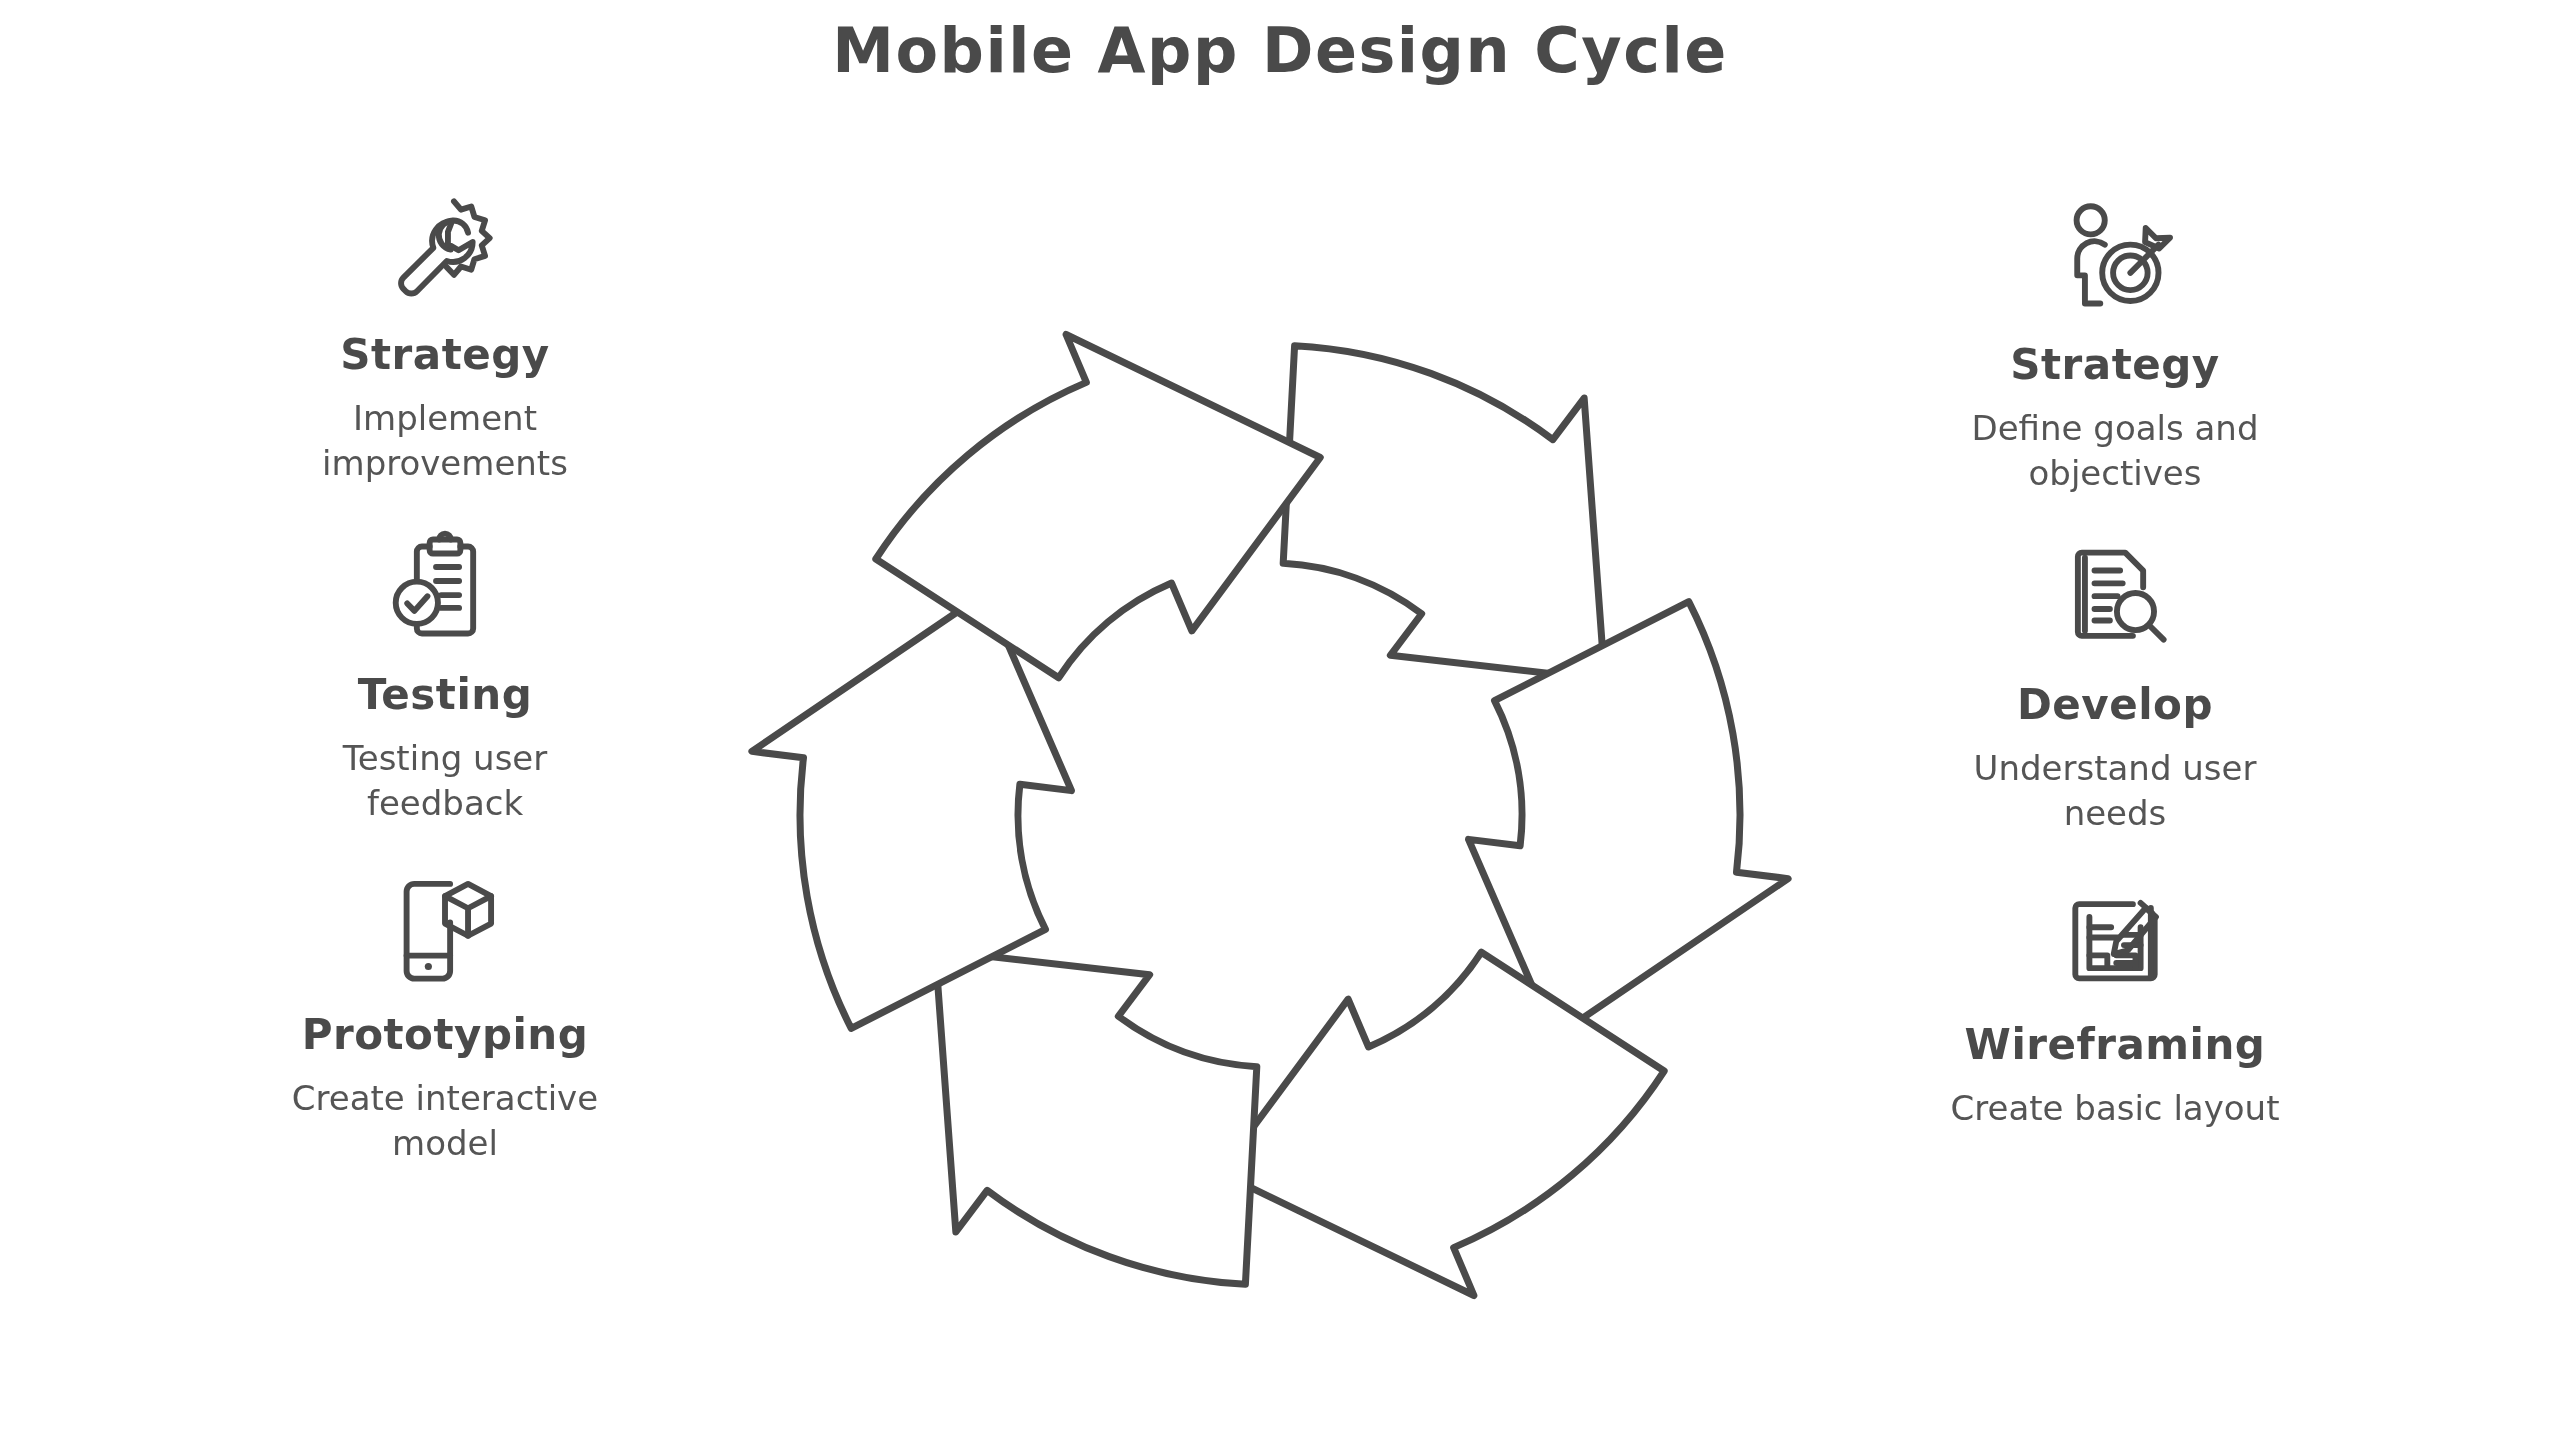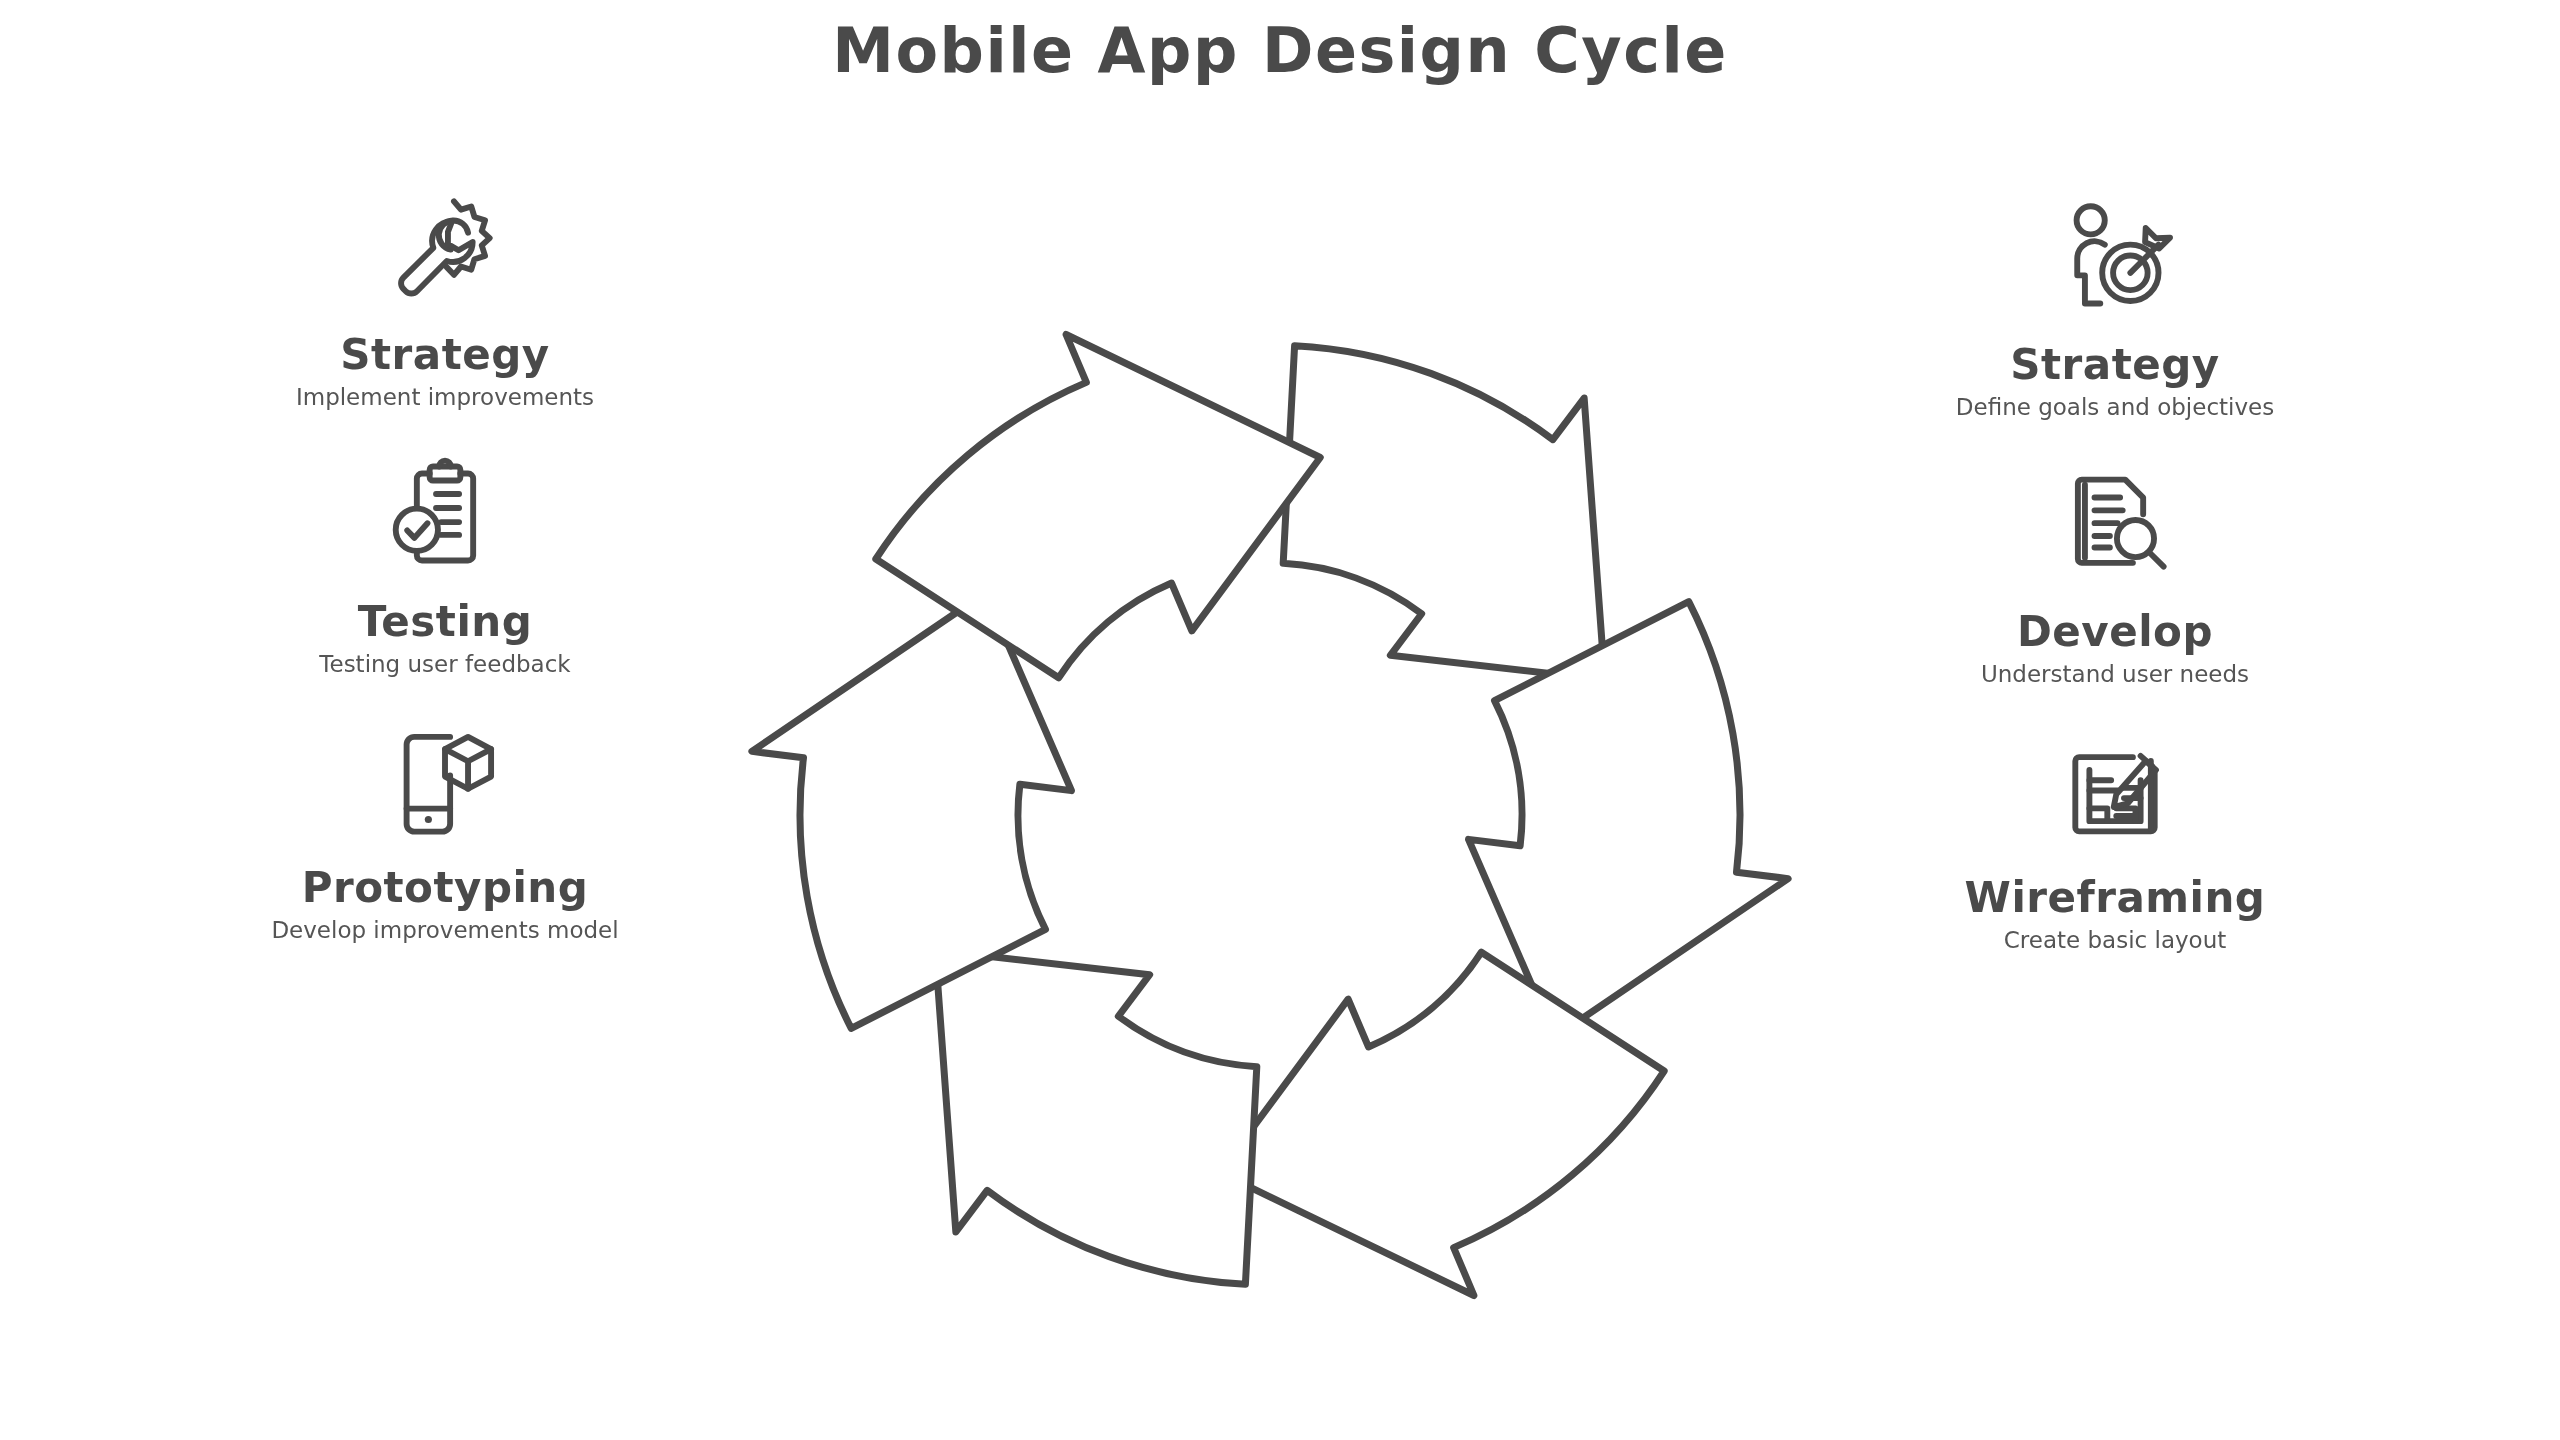--- a/index.html
+++ b/index.html
@@ -59,24 +59,24 @@
   .step-title {
     font-family:"DejaVu Sans", sans-serif;
     font-weight:bold;
     font-size:42px;
     color:#4a4a4a;
     line-height:1.1;
     letter-spacing:0.5px;
     white-space:nowrap;
   }
   .step-desc {
-    margin-top:4px;
+    margin-top:18px;
     font-family:"DejaVu Sans", sans-serif;
     font-weight:normal;
-    font-size:23px;
+    font-size:34px;
     color:#555555;
     line-height:1.32;
     max-width:360px;
   }
 
   
   .col .step + .step { margin-top:34px; }
   .col-left  .step:nth-child(1) { margin-top:0px; }
   .col-right .step:nth-child(1) { margin-top:10px;justify-content:flex-end; }
 
@@ -139,21 +139,21 @@
       <div class="step-icon">
         <svg viewBox="0 0 100 100" fill="none" stroke="#4a4a4a" stroke-width="4.6" stroke-linecap="round" stroke-linejoin="round">
           <path d="M54 14 H26 a6 6 0 0 0 -6 6 v62 a6 6 0 0 0 6 6 h22 a6 6 0 0 0 6-6 V44"></path>
           <path d="M20 70 h34"></path>
           <circle cx="37" cy="78.5" r="2.8" fill="#4a4a4a" stroke="none"></circle>
           <path d="M68 14 L86 23.5 V45 L68 54.5 L50 45 V23.5 Z"></path>
           <path d="M50 23.5 L68 33 L86 23.5 M68 33 V54.5"></path>
         </svg>
       </div>
       <div class="step-title">Prototyping</div>
-      <div class="step-desc">Develop improvements model</div>
+      <div class="step-desc">Create interactive model</div>
     </div>
 
   </div>
 
   <div class="col col-right">
 
     <div class="step">
       <div class="step-icon">
         <svg viewBox="0 0 100 100" fill="none" stroke="#4a4a4a" stroke-width="4.6" stroke-linecap="round" stroke-linejoin="round">
           <circle cx="31" cy="19" r="11"></circle>

